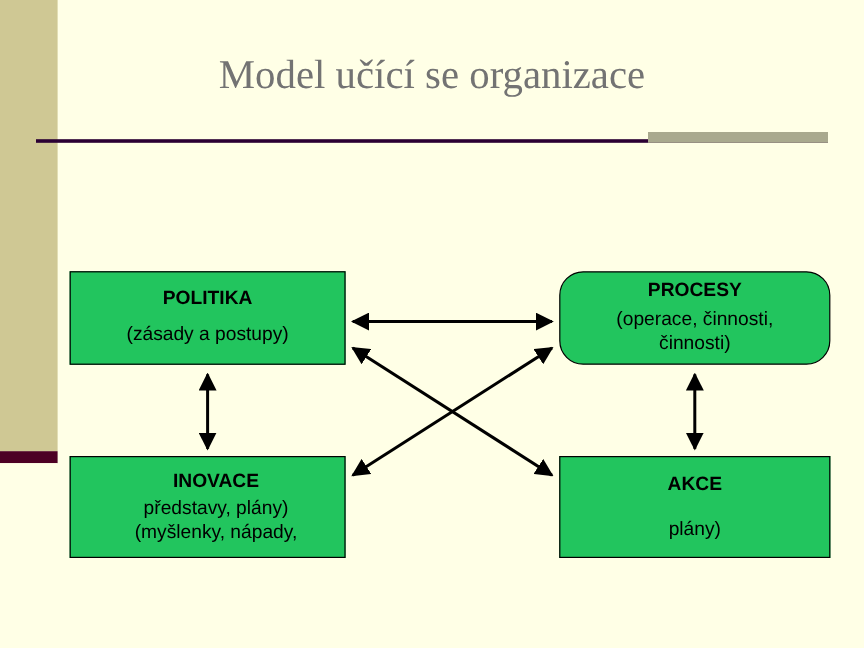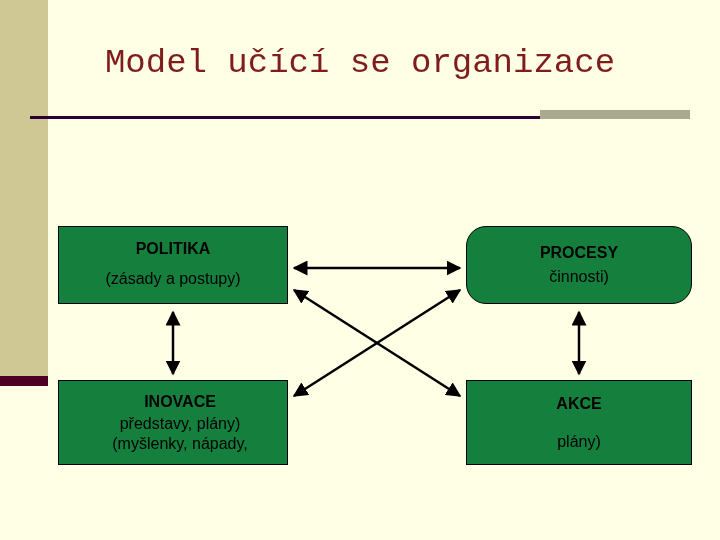--- a/index.html
+++ b/index.html
@@ -38,23 +38,23 @@
     width: 48px;
     height: 154px;
     background: #ffffe6;
   }
   
   .title {
     position: absolute;
     left: 60px;
     top: 44px;
     width: 600px;
-    font-family: Liberation Mono, monospace;
+    font-family: Liberation Serif, serif;
     font-size: 34px;
-    color: #7f1d1d;
+    color: #737373;
     text-align: center;
     white-space: nowrap;
   }
   
   .rule-main {
     position: absolute;
     left: 30px;
     top: 116px;
     width: 660px;
     height: 3px;
@@ -64,21 +64,21 @@
     position: absolute;
     left: 540px;
     top: 110px;
     width: 150px;
     height: 9px;
     background: #a9a98e;
   }
   
   .box {
     position: absolute;
-    background: #15803d;
+    background: #22c55e;
     border: 1px solid #000000;
     box-sizing: border-box;
     display: flex;
     flex-direction: column;
     align-items: center;
     justify-content: center;
     font-size: 16px;
     color: #000000;
     text-align: center;
     line-height: 1.25;
@@ -157,20 +157,21 @@
   <line x1="294" y1="290" x2="460" y2="396" stroke="#000" stroke-width="2.5" marker-start="url(#ah)" marker-end="url(#ah)"></line>
 </svg>
 
 <div class="box" id="box-politika">
   <div class="hdr">POLITIKA</div>
   <div>(zásady a postupy)</div>
 </div>
 
 <div class="box" id="box-procesy">
   <div class="hdr">PROCESY</div>
+  <div>(operace, činnosti,</div>
   <div>činnosti)</div>
 </div>
 
 <div class="box" id="box-inovace">
   <div class="hdr">INOVACE</div>
   <div>představy, plány)</div>
   <div>(myšlenky, nápady,</div>
 </div>
 
 <div class="box" id="box-akce">

